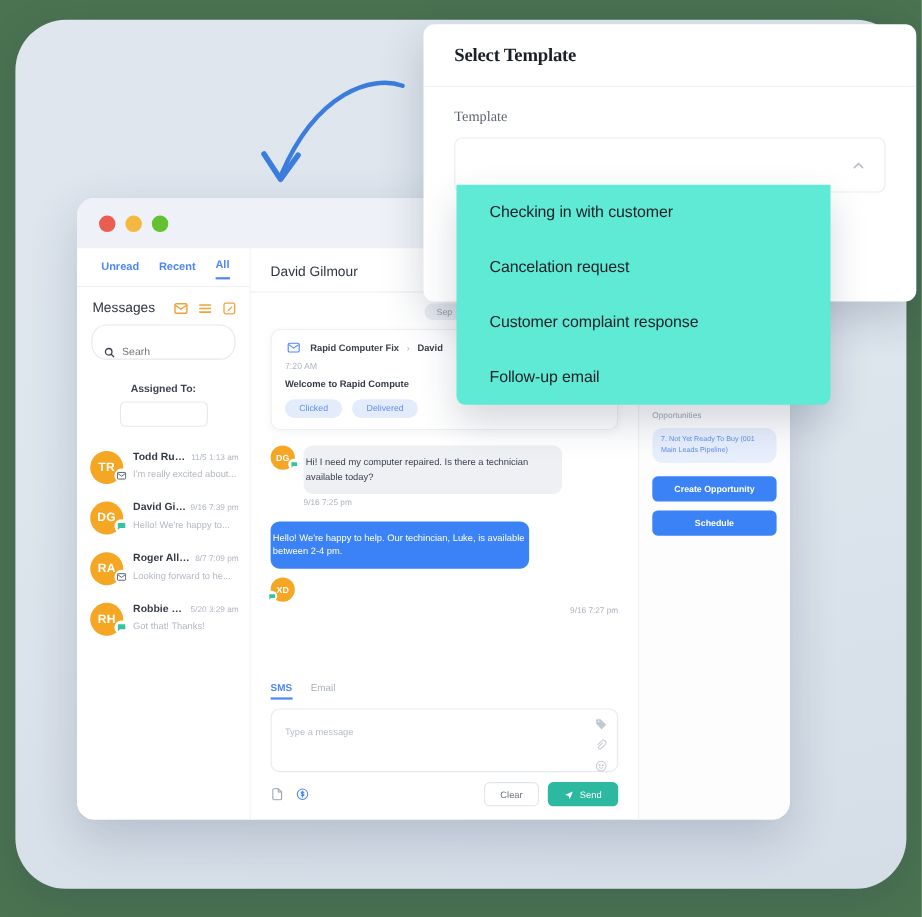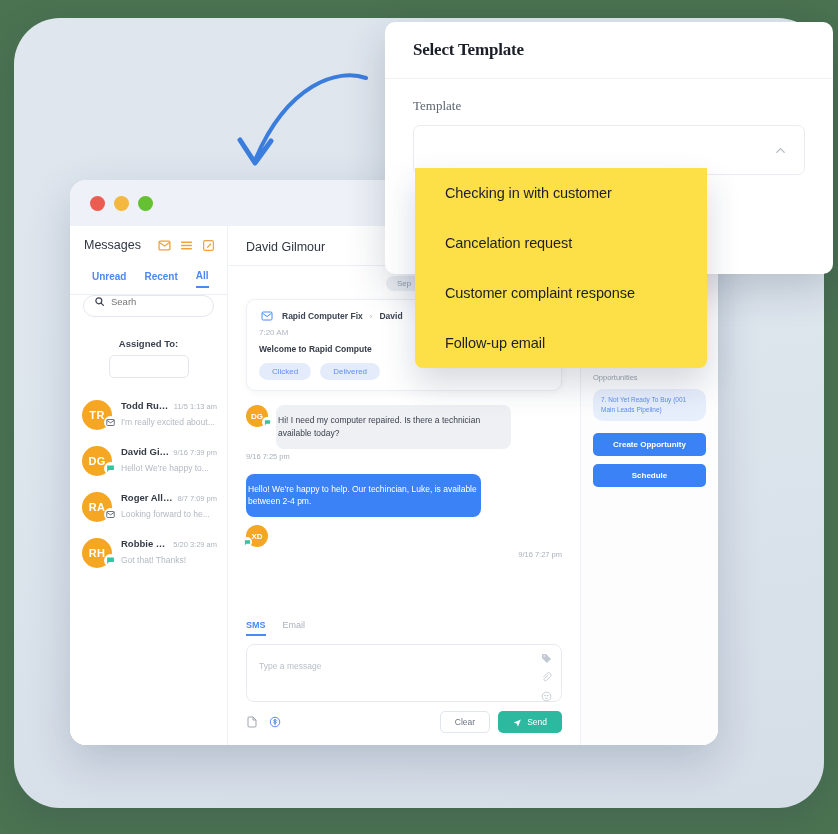--- a/index.html
+++ b/index.html
@@ -73,24 +73,24 @@
   #messages-head {
     display:flex; align-items:center; justify-content:space-between;
     padding: 12px 12px 8px 14px;
   }
   #messages-title { font-size: 12.5px; color: #2f3542; font-weight:400;}
   #messages-icons { display:flex; gap:9px; align-items:center; }
   .hd-icon { width:13px; height:13px; color:#f0a33c; display:block; }
 
   #search-wrap {
     margin: 0 13px;
-    height: 22px;
+    height: 32px;
     border: 1px solid #e4e8ee;
     border-radius: 14px;
-    display:flex; align-items:flex-start; gap:6px;
+    display:flex; align-items:flex-end; gap:6px;
     padding: 0 10px;
   }
   #search-input {
     border:none; outline:none; font-size:9.5px; color:#9aa3af;
     font-family:"Liberation Sans",sans-serif;
     width: 100%; background:transparent;
   }
   #assigned-label {
     text-align:center; font-size:9.5px; color:#3b4250; font-weight:700;
     margin-top: 21px;
@@ -290,21 +290,21 @@
     margin-top:11px; height:50px;
     border:1px solid #e8ebef; border-radius:7px;
     display:flex; align-items:center; justify-content:flex-end;
     padding-right:16px;
     cursor:pointer;
   }
   #tpl-select svg { width:15px;height:15px;color:#b6bcc5;}
 
   #dropdown {
     position:absolute; left:415px; top:168px;
-    width:292px; background:#fde047;
+    width:340px; background:#5eead4;
     border-radius: 0 0 8px 8px;
     box-shadow: 0 16px 34px rgba(30,45,70,.18);
     z-index: 50;
     overflow:hidden;
   }
   .dd-item {
     padding: 17px 0 17px 30px;
     font-size:14.5px; color:#1b1f27;
     cursor:pointer; letter-spacing:-.1px;
   }
@@ -326,42 +326,42 @@
 
   <div id="window-titlebar">
     <span class="traffic red"></span>
     <span class="traffic yellow"></span>
     <span class="traffic green"></span>
   </div>
 
   <div id="app-body">
 
     <div id="left-col">
+
+      <div id="filter-tabs">
+        <span class="filter-tab">Unread</span>
+        <span class="filter-tab">Recent</span>
+        <span class="filter-tab active">All</span>
+      </div>
 
       <div id="messages-head">
         <span id="messages-title">Messages</span>
         <span id="messages-icons">
           <svg class="hd-icon" viewBox="0 0 24 24" fill="none" stroke="currentColor" stroke-width="2.4">
             <rect x="2" y="4" width="20" height="16" rx="2"></rect>
               <path d="M2 6l10 7 10-7"></path>
           </svg>
           <svg class="hd-icon" viewBox="0 0 24 24" stroke="currentColor" stroke-width="2.6" stroke-linecap="round">
             <path d="M3 6h18M3 12h18M3 18h18"></path>
           </svg>
           <svg class="hd-icon" viewBox="0 0 24 24" fill="none" stroke="currentColor" stroke-width="2.2">
             <rect x="3" y="3" width="18" height="18" rx="3"></rect>
               <path d="M16 8l-6.5 6.5-.8 2.3 2.3-.8L17.5 9.5z" fill="currentColor" stroke="none"></path>
           </svg>
         </span>
-      </div>
-
-      <div id="filter-tabs">
-        <span class="filter-tab">Unread</span>
-        <span class="filter-tab">Recent</span>
-        <span class="filter-tab active">All</span>
       </div>
 
       <div id="search-wrap">
         <svg viewBox="0 0 24 24" fill="none" stroke="#3b4250" stroke-width="2.6" style="width:11px;height:11px;flex:0 0 auto">
           <circle cx="10.5" cy="10.5" r="6.5"></circle>
             <path d="M16 16l4.5 4.5" stroke-linecap="round"></path>
         </svg>
         <input id="search-input" placeholder="Searh" style="">
       </div>
 
@@ -479,21 +479,21 @@
           <span class="mini-avatar">
             <span>DG</span>
             <span class="mini-badge left">
               <svg viewBox="0 0 24 24" fill="currentColor">
                   <path d="M3 4h18v12H8l-5 5z"></path>
                 </svg>
             </span>
           </span>
           <span class="bubble in">Hi! I need my computer repaired. Is there a technician available today?</span>
         </div>
-        <div class="msg-time" style="">9/16 7:25 pm</div>
+        <div class="msg-time" style="margin-left:30px">9/16 7:25 pm</div>
 
         <div class="msg-row out">
           <span class="bubble out">Hello! We're happy to help. Our techincian, Luke, is available between 2-4 pm.</span>
           <span class="mini-avatar">
             <span>XD</span>
             <span class="mini-badge right">
               <svg viewBox="0 0 24 24" fill="currentColor">
                   <path d="M3 4h18v12H8l-5 5z"></path>
                 </svg>
             </span>

